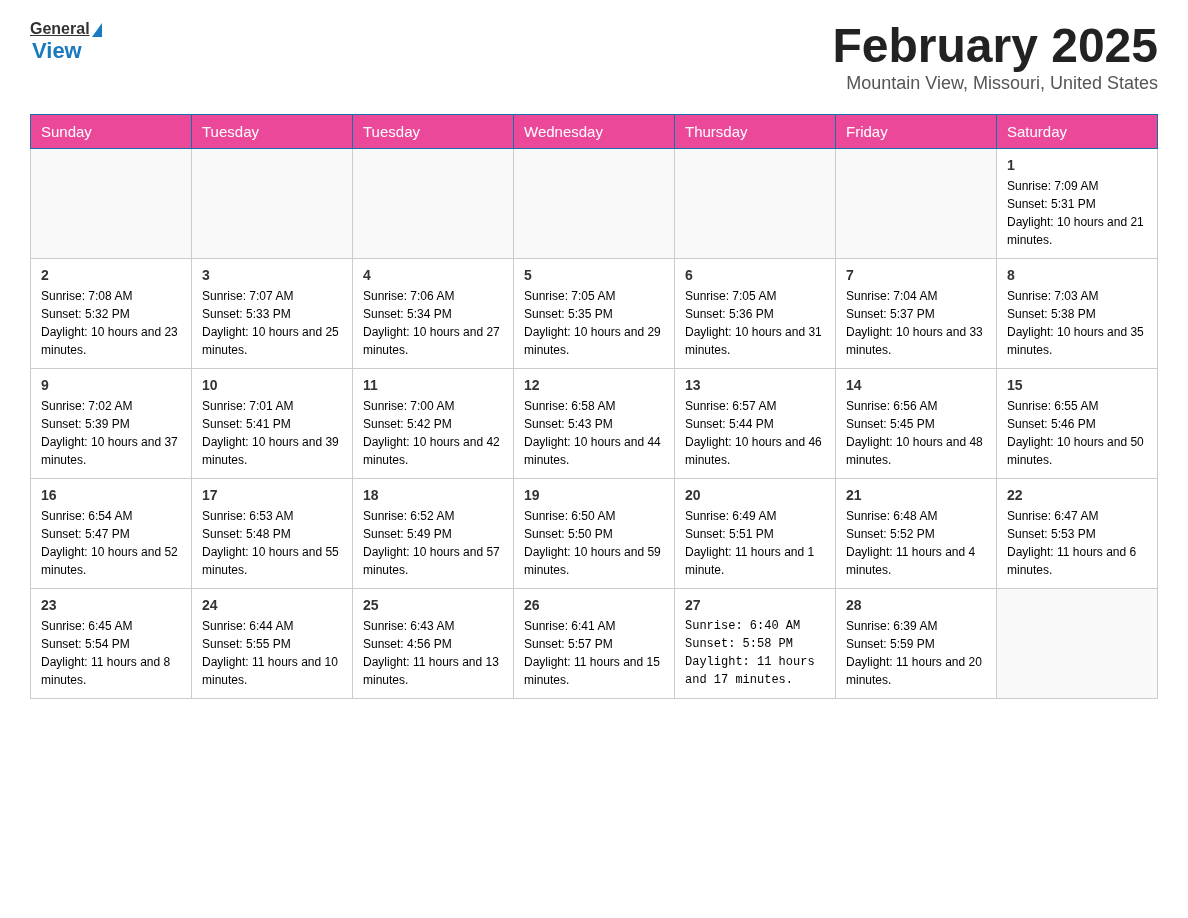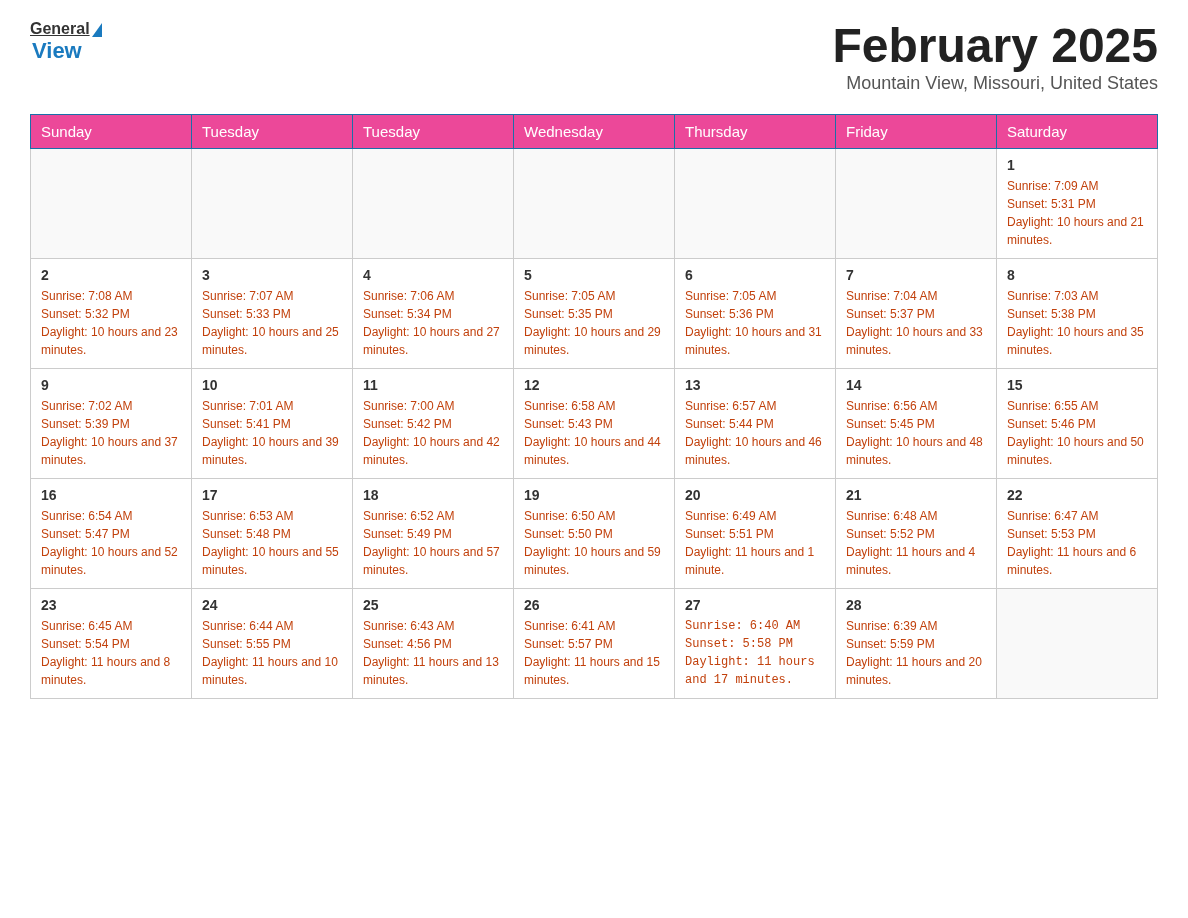--- a/index.html
+++ b/index.html
@@ -81,21 +81,21 @@
     }
     .day-number {
       font-size: 14px;
       font-weight: bold;
       display: block;
       margin-bottom: 4px;
     }
     .day-info {
       font-size: 12px;
       line-height: 1.5;
-      color: #c2410c;
+      color: #000000;
     }
     .week-row td {
       height: 110px;
     }
   </style>
 </head>
 <body>
 
 <div class="header">
   <div class="logo">

